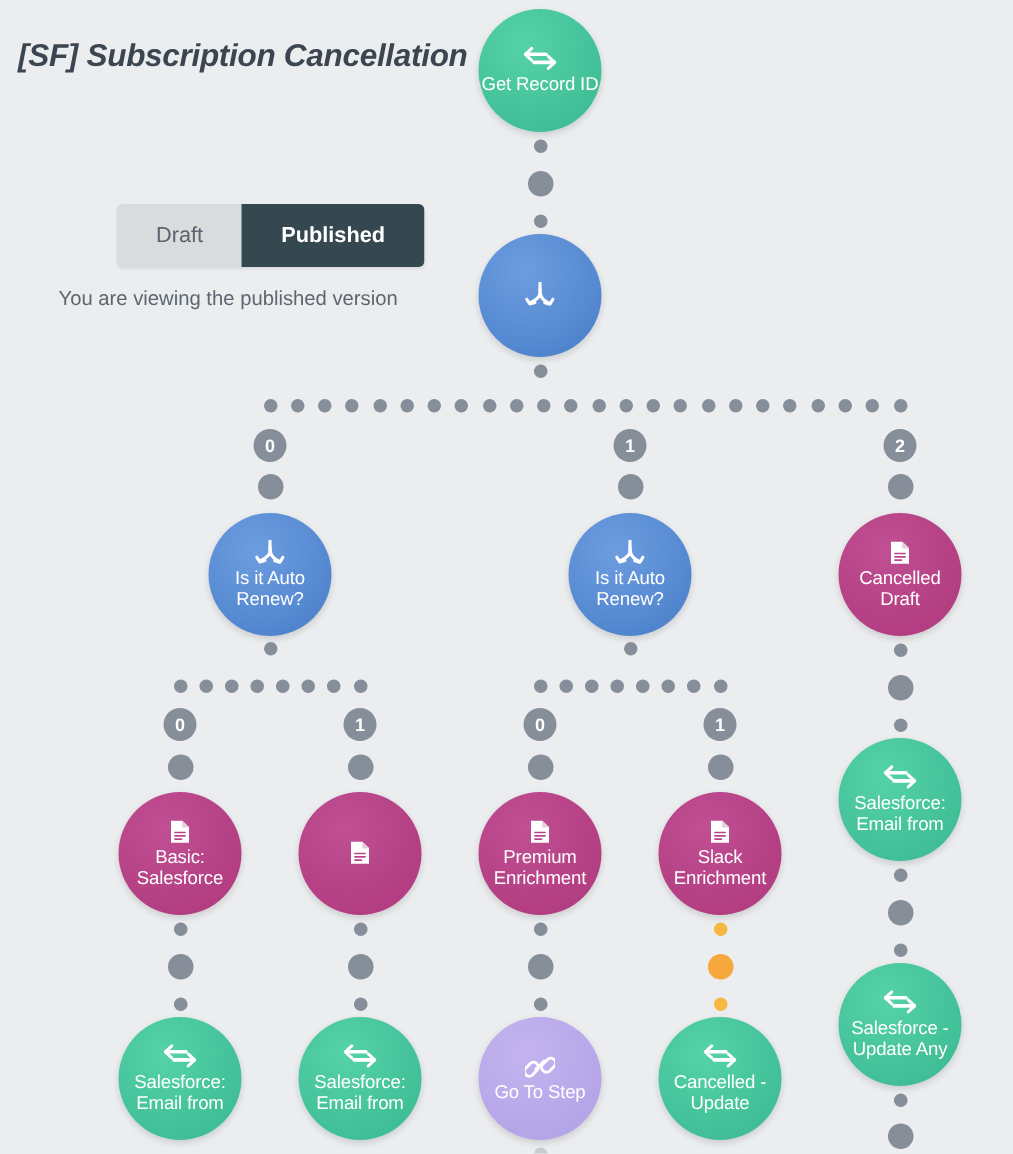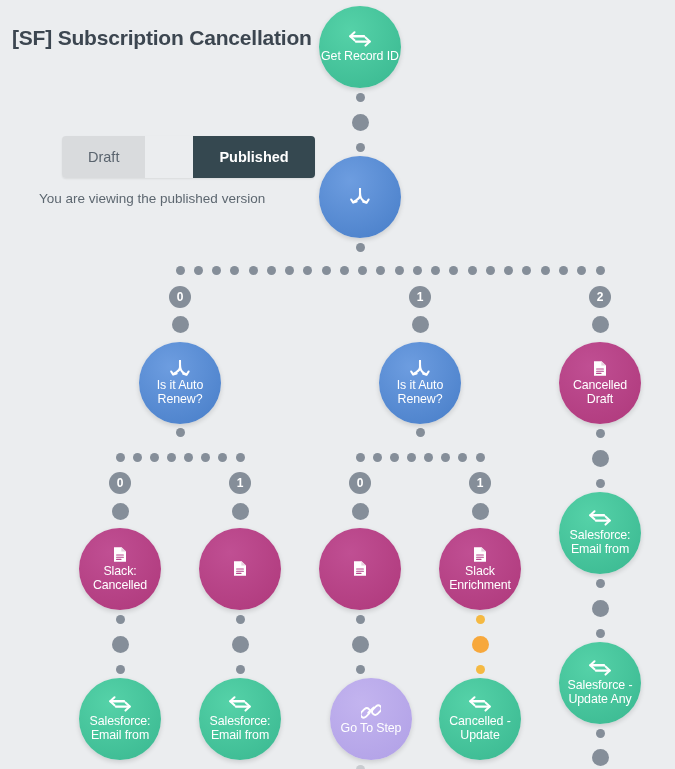--- a/index.html
+++ b/index.html
@@ -25,31 +25,31 @@
   
   .page-title {
     position: absolute;
     left: 12px;
     top: 26px;
     font-size: 21px;
     font-weight: bold;
     color: #3c4650;
     letter-spacing: -0.2px;
     white-space: nowrap;
+    font-style: italic;
   }
 
   .toggle-group {
     position: absolute;
-    left: 62px;
+    left: 78px;
     top: 136px;
     display: flex;
     border-radius: 4px;
     overflow: hidden;
     box-shadow: 0 1px 2px rgba(0,0,0,0.08);
-    gap: 48px;
   }
   .toggle-btn {
     height: 42px;
     line-height: 42px;
     padding: 0 26px;
     font-size: 14.5px;
     text-align: center;
     cursor: pointer;
     user-select: none;
   }
@@ -292,35 +292,36 @@
             <path d="M3.6 9 H10.4 M3.6 11.2 H10.4 M3.6 13.4 H8" stroke="#b8458c" stroke-width="1.1" stroke-linecap="round"></path>
           </svg></span>
         <span class="node-label">Cancelled Draft</span>
       </div>
       <div class="node pink" style="left: 79px; top: 528px;">
         <span class="node-icon"><svg width="14" height="17" viewBox="0 0 14 17" fill="none">
             <path d="M1 1.2 H8.6 L13 5.4 V15.8 H1 Z" fill="#fff"></path>
             <path d="M8.4 1.2 V5.6 H13" fill="#e6cfdd"></path>
             <path d="M3.6 9 H10.4 M3.6 11.2 H10.4 M3.6 13.4 H8" stroke="#b8458c" stroke-width="1.1" stroke-linecap="round"></path>
           </svg></span>
-        <span class="node-label">Slack: Cancelled</span>
+        <span class="node-label">Basic: Salesforce</span>
       </div>
       <div class="node pink" style="left: 199px; top: 528px;">
         <span class="node-icon"><svg width="14" height="17" viewBox="0 0 14 17" fill="none">
             <path d="M1 1.2 H8.6 L13 5.4 V15.8 H1 Z" fill="#fff"></path>
             <path d="M8.4 1.2 V5.6 H13" fill="#e6cfdd"></path>
             <path d="M3.6 9 H10.4 M3.6 11.2 H10.4 M3.6 13.4 H8" stroke="#b8458c" stroke-width="1.1" stroke-linecap="round"></path>
           </svg></span>
       </div>
       <div class="node pink" style="left: 319px; top: 528px;">
         <span class="node-icon"><svg width="14" height="17" viewBox="0 0 14 17" fill="none">
             <path d="M1 1.2 H8.6 L13 5.4 V15.8 H1 Z" fill="#fff"></path>
             <path d="M8.4 1.2 V5.6 H13" fill="#e6cfdd"></path>
             <path d="M3.6 9 H10.4 M3.6 11.2 H10.4 M3.6 13.4 H8" stroke="#b8458c" stroke-width="1.1" stroke-linecap="round"></path>
           </svg></span>
+        <span class="node-label">Premium Enrichment</span>
       </div>
       <div class="node pink" style="left: 439px; top: 528px;">
         <span class="node-icon"><svg width="14" height="17" viewBox="0 0 14 17" fill="none">
             <path d="M1 1.2 H8.6 L13 5.4 V15.8 H1 Z" fill="#fff"></path>
             <path d="M8.4 1.2 V5.6 H13" fill="#e6cfdd"></path>
             <path d="M3.6 9 H10.4 M3.6 11.2 H10.4 M3.6 13.4 H8" stroke="#b8458c" stroke-width="1.1" stroke-linecap="round"></path>
           </svg></span>
         <span class="node-label">Slack Enrichment</span>
       </div>
       <div class="node teal" style="left: 559px; top: 492px;">
@@ -343,21 +344,21 @@
       </div>
       <div class="node teal" style="left: 199px; top: 678px;">
         <span class="node-icon"><svg width="22" height="16" viewBox="0 0 22 16" fill="none">
             <path d="M5.5 1.2 L1.2 5.2 L5.5 9.2" stroke="#fff" stroke-width="2" stroke-linecap="round" stroke-linejoin="round"></path>
             <path d="M1.6 5.2 H15" stroke="#fff" stroke-width="2.4" stroke-linecap="round"></path>
             <path d="M16.5 6.6 L20.8 10.6 L16.5 14.6" stroke="#fff" stroke-width="2" stroke-linecap="round" stroke-linejoin="round"></path>
             <path d="M20.4 10.6 H7" stroke="#fff" stroke-width="2.4" stroke-linecap="round"></path>
           </svg></span>
         <span class="node-label">Salesforce: Email from</span>
       </div>
-      <div class="node purple" style="left: 330px; top: 678px;">
+      <div class="node purple" style="left: 319px; top: 678px;">
         <span class="node-icon"><svg width="20" height="17" viewBox="0 0 20 17" fill="none">
             <path d="M8.2 10.4 L4.8 13.8 A3.2 3.2 0 0 1 0.3 9.3 L3.7 5.9 A3.2 3.2 0 0 1 8.2 10.4 Z" stroke="#fff" stroke-width="1.9" fill="none"></path>
             <path d="M11.8 6.6 L15.2 3.2 A3.2 3.2 0 0 1 19.7 7.7 L16.3 11.1 A3.2 3.2 0 0 1 11.8 6.6 Z" stroke="#fff" stroke-width="1.9" fill="none"></path>
             <path d="M7.2 9.8 L12.8 4.4" stroke="#fff" stroke-width="1.9" stroke-linecap="round"></path>
           </svg></span>
         <span class="node-label">Go To Step</span>
       </div>
       <div class="node teal" style="left: 439px; top: 678px;">
         <span class="node-icon"><svg width="22" height="16" viewBox="0 0 22 16" fill="none">
             <path d="M5.5 1.2 L1.2 5.2 L5.5 9.2" stroke="#fff" stroke-width="2" stroke-linecap="round" stroke-linejoin="round"></path>

